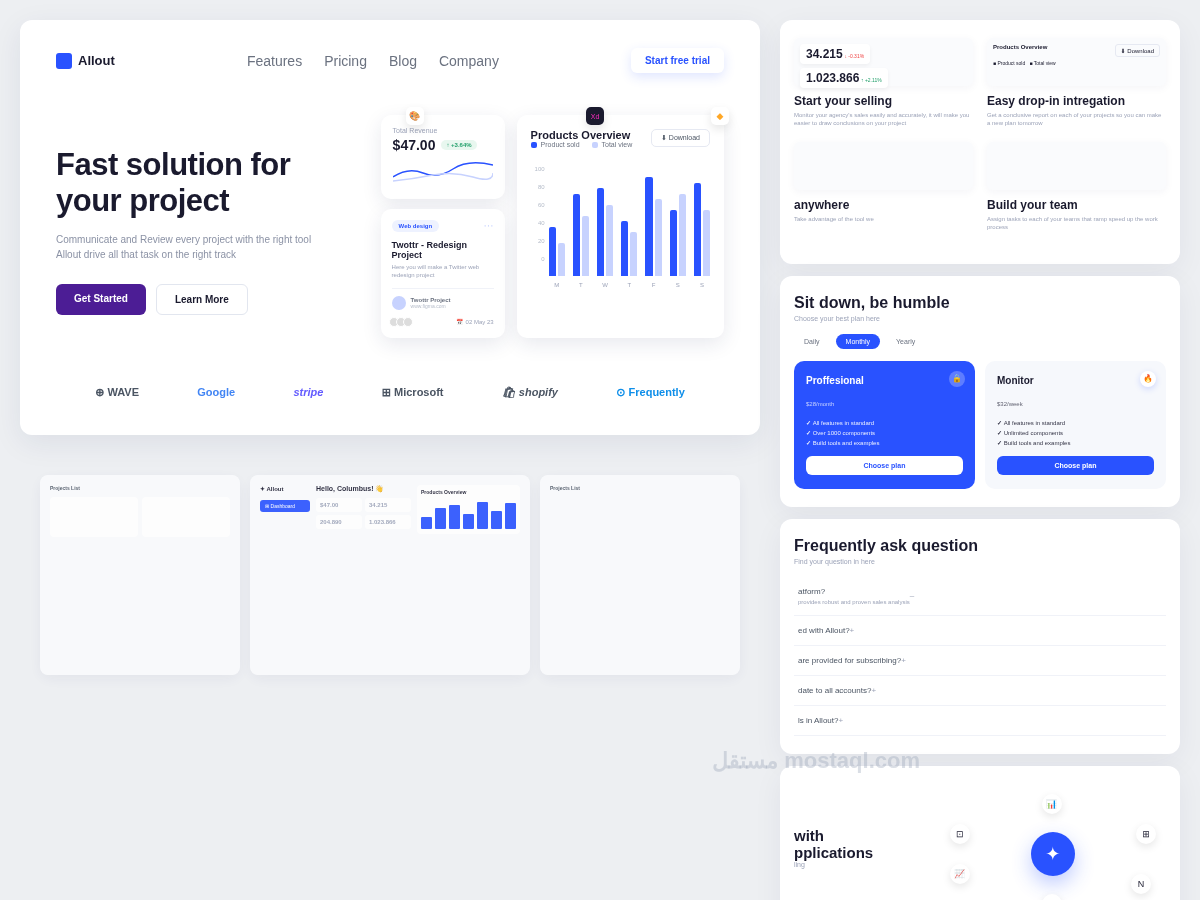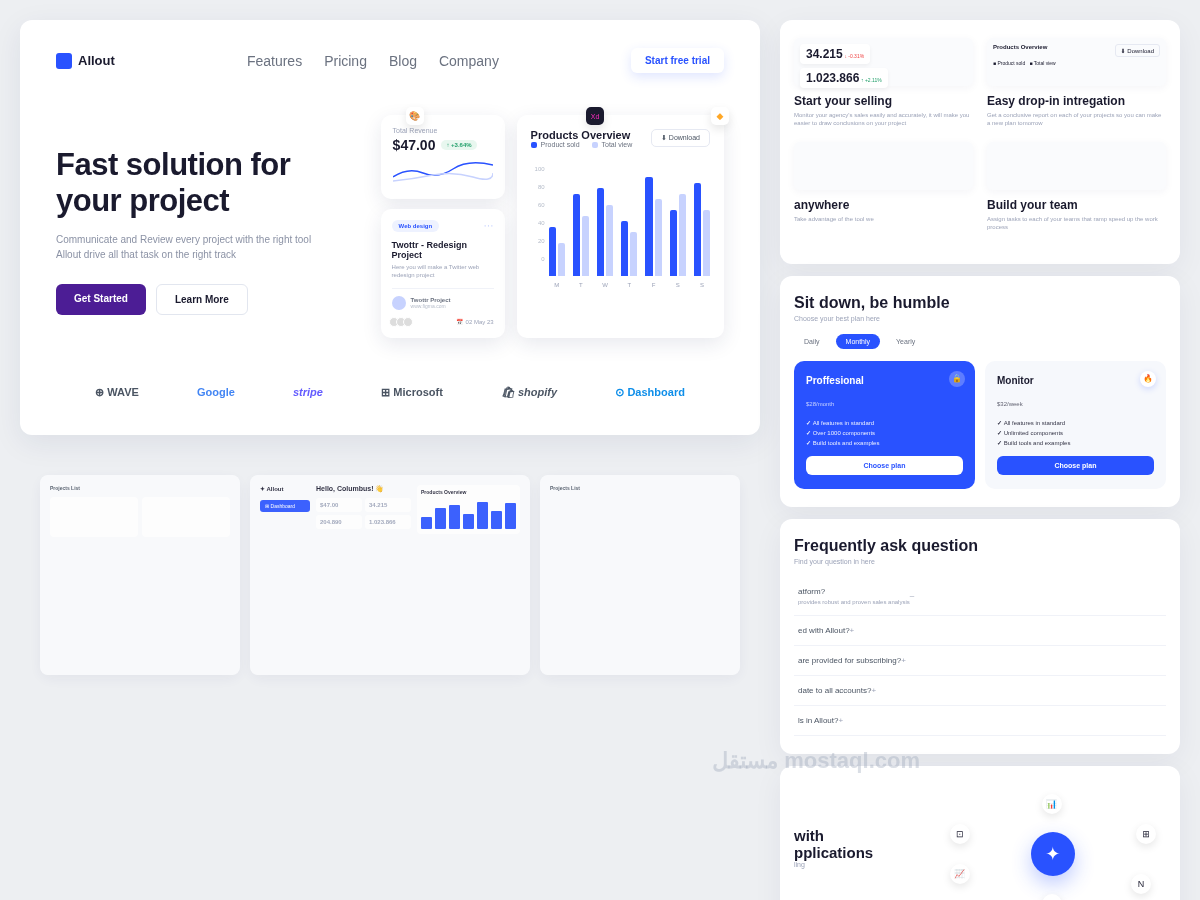--- a/index.html
+++ b/index.html
@@ -234,21 +234,21 @@
               </div>
         </div>
       </div>
     </div>
     <div class="logos">
       <span>⊕ WAVE</span>
       <span style="color:#4285f4">Google</span>
       <span style="color:#635bff;font-style:italic">stripe</span>
       <span>⊞ Microsoft</span>
       <span style="font-style:italic">🛍 shopify</span>
-      <span style="color:#0e8ee9">⊙ Dashboard</span>
+      <span style="color:#0e8ee9">⊙ Frequently</span>
     </div>
   </div>
   <div class="previews">
     <div class="preview">
       <div style="font-weight:700;color:#4b5563;margin-bottom:6px">Projects List</div>
       <div style="display:flex;gap:4px">
             <div style="flex:1;height:40px;background:#fff;border-radius:4px"></div>
             <div style="flex:1;height:40px;background:#fff;border-radius:4px"></div>
           </div>
     </div>

